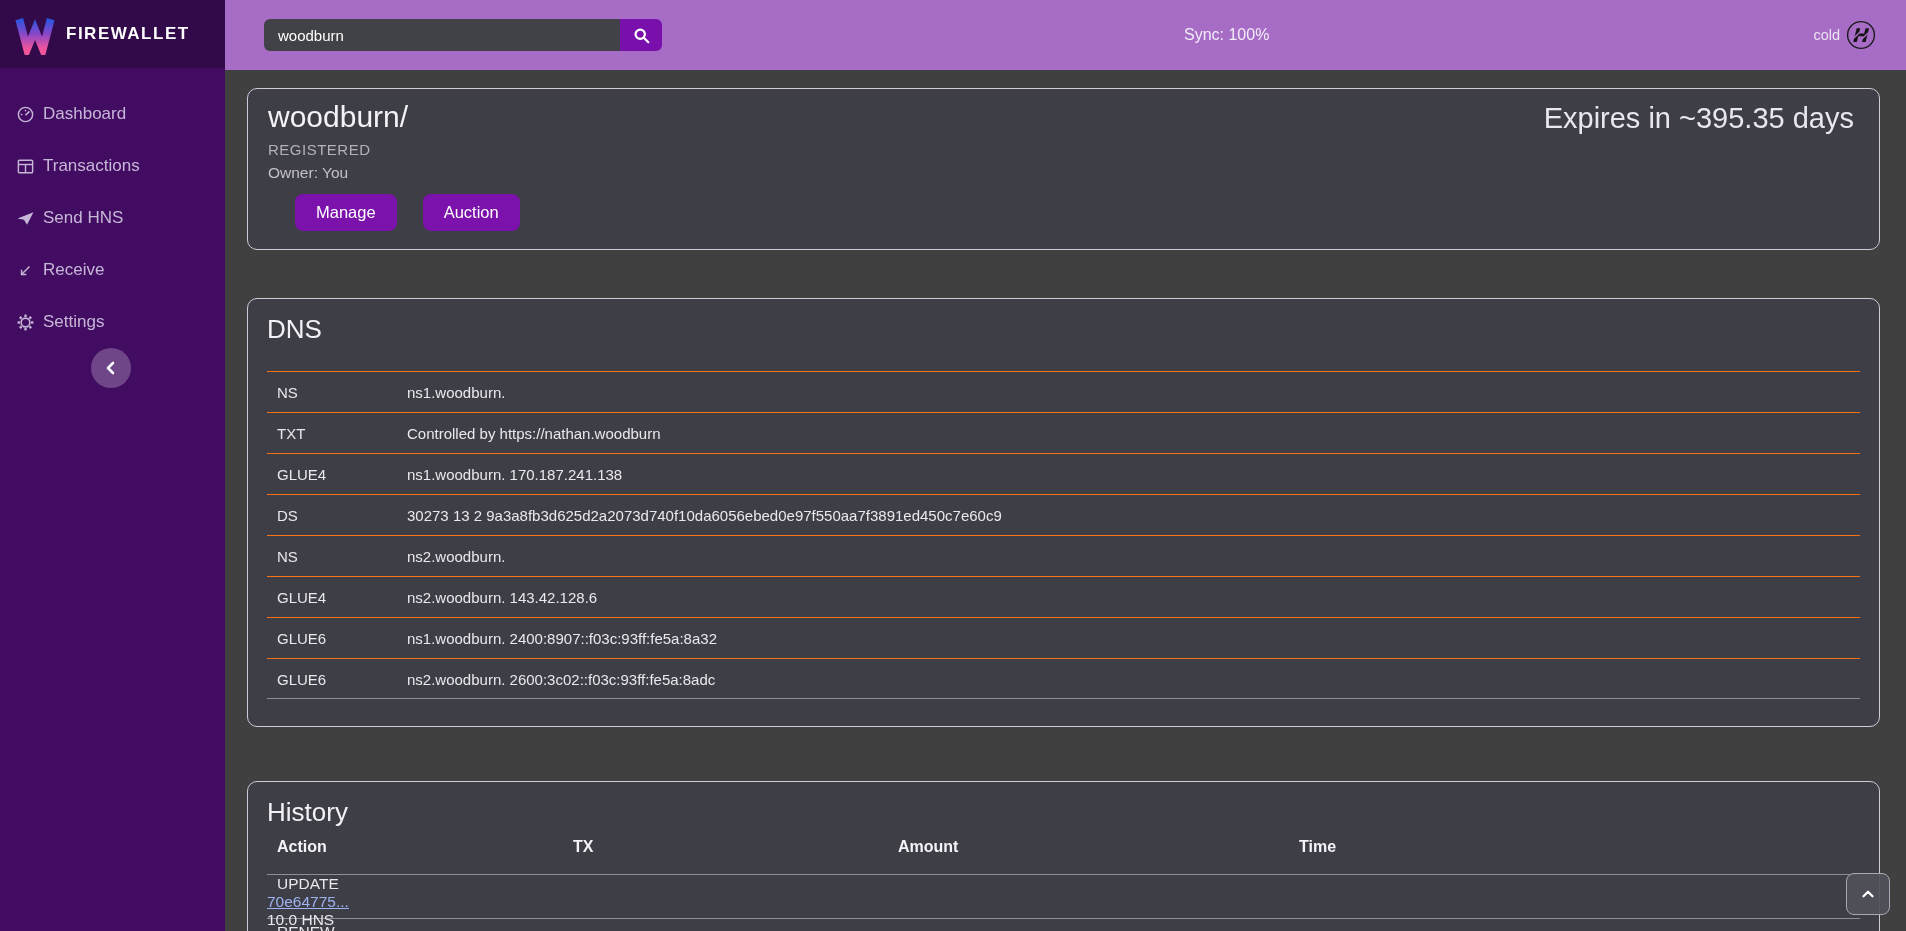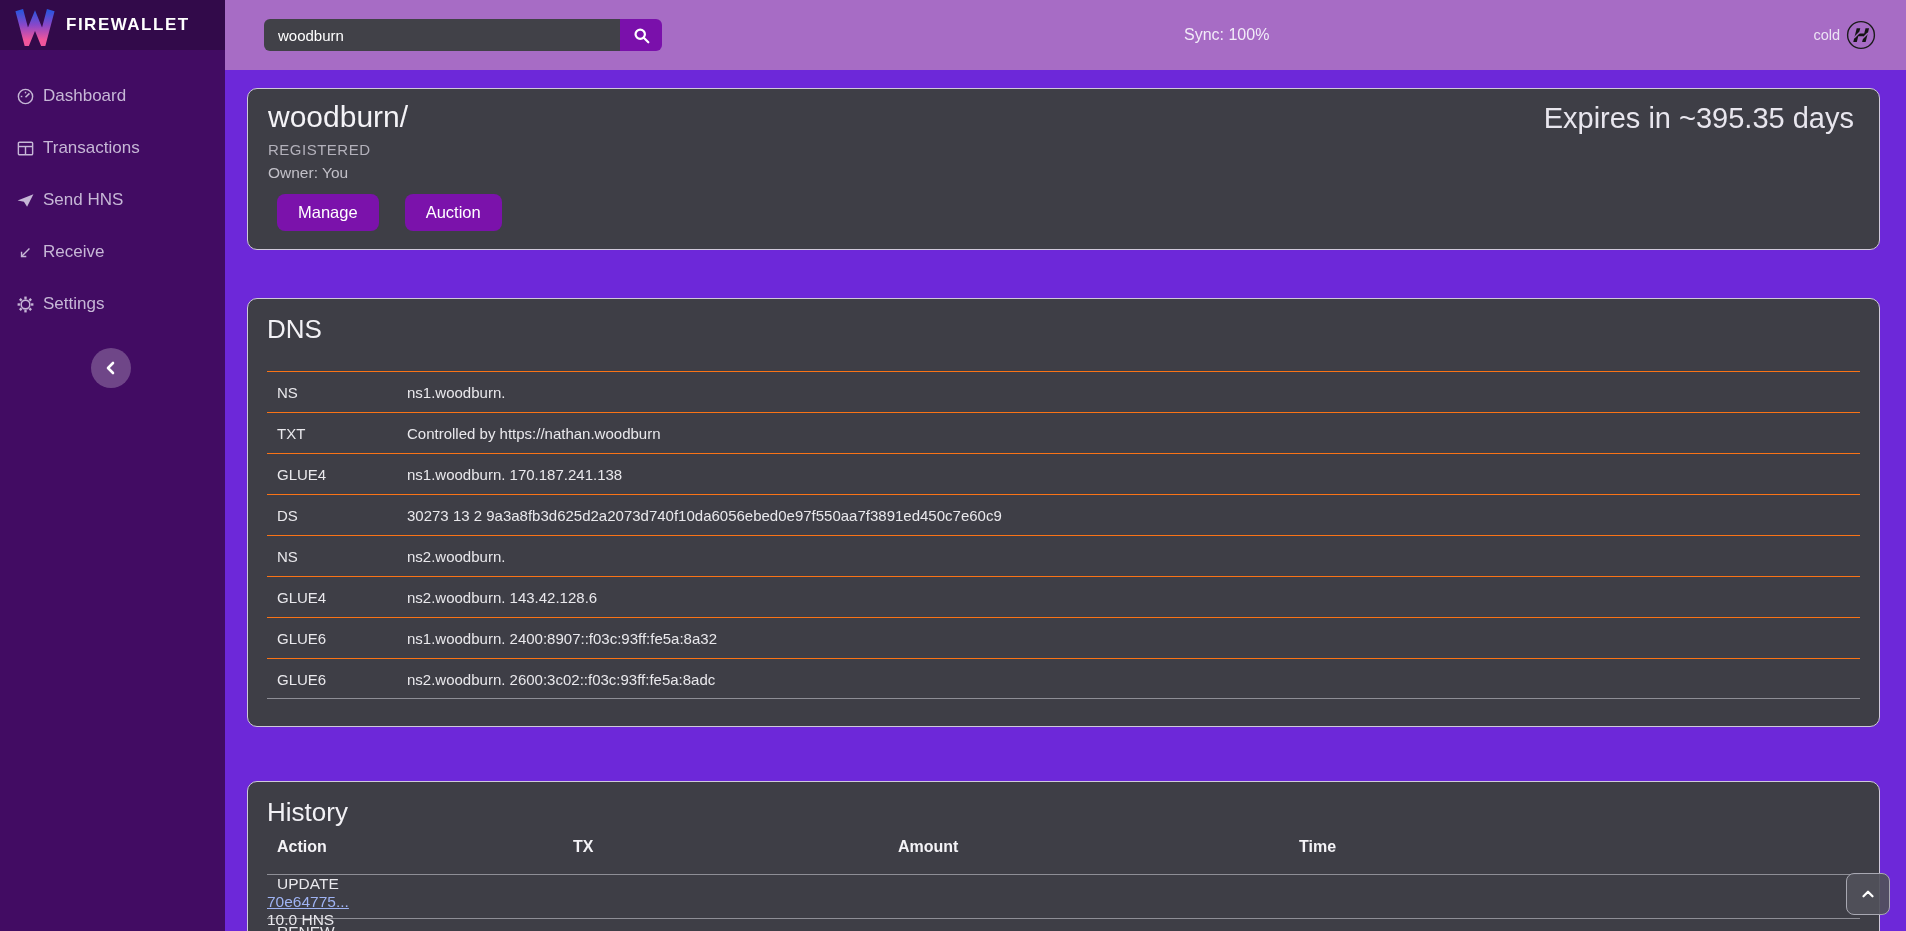--- a/index.html
+++ b/index.html
@@ -10,21 +10,21 @@
     position:relative;
     color:#eceaf0;
   }
 
   
   .sidebar {
     position:absolute; left:0; top:0; width:225px; height:931px;
     background:#420c63; z-index:3;
   }
   .logo-bar {
-    height:50px; background:#320a4a;
+    height:68px; background:#320a4a;
     display:flex; align-items:center; padding-left:14px;
   }
   .logo-mark { width:42px; height:42px; flex:0 0 auto; }
   .logo-text {
     color:#ffffff; font-size:17px; font-weight:bold;
     letter-spacing:1.5px; margin-left:10px;
   }
   .nav { padding-top:20px; }
   .nav-item {
     display:flex; align-items:center; height:52px;
@@ -62,35 +62,35 @@
   .wallet-cluster {
     position:absolute; right:30px; top:0; height:70px;
     display:flex; align-items:center; gap:6px;
   }
   .wallet-name { color:#ece4f4; font-size:14.5px; }
   .hs-icon { width:30px; height:30px; }
 
   
   .main {
     position:absolute; left:225px; top:70px; width:1681px; height:861px;
-    background:#6d28d9; overflow:hidden;
+    background:#404040; overflow:hidden;
   }
   .card {
     position:absolute; left:22px; width:1633px;
     background:#3e3e46; border:1px solid #cfc9da; border-radius:10px;
   }
   .card-domain { top:18px;  height:162px; }
   .card-dns    { top:228px; height:429px; }
   .card-history{ top:711px; height:240px; }
 
   
   .domain-title { position:absolute; left:20px; top:11px; font-size:30px; color:#f4f3f7; }
   .domain-status { position:absolute; left:20px; top:52px; font-size:15px; color:#b3b1bb; letter-spacing:0.5px; }
   .domain-owner  { position:absolute; left:20px; top:75px; font-size:15.5px; color:#c2c0c8; }
-  .domain-actions { position:absolute; left:29px; top:105px; display:flex; gap:26px; }
+  .domain-actions { position:absolute; left:47px; top:105px; display:flex; gap:26px; }
   .btn-purple {
     background:#7b12ab; color:#ffffff; border:none; border-radius:8px;
     font-size:16.5px; padding:9px 21px; cursor:pointer;
     font-family:"Liberation Sans", sans-serif;
   }
   .domain-expiry { position:absolute; right:25px; top:13px; font-size:29px; color:#e8e6ee; }
 
   
   .card-heading { position:absolute; left:19px; top:15px; font-size:26px; color:#f2f1f5; }
 

